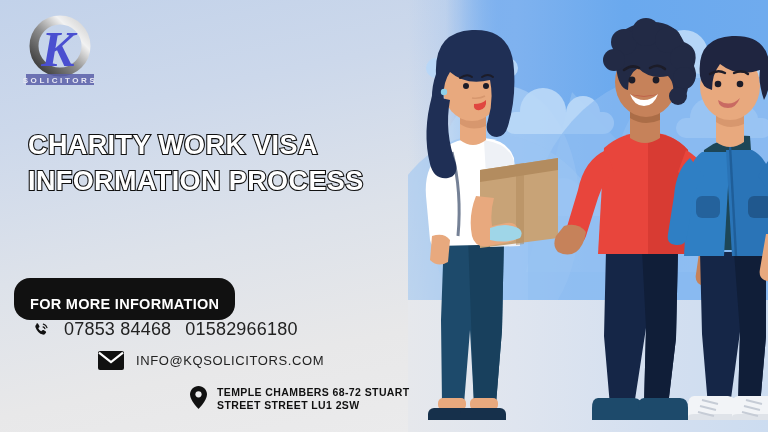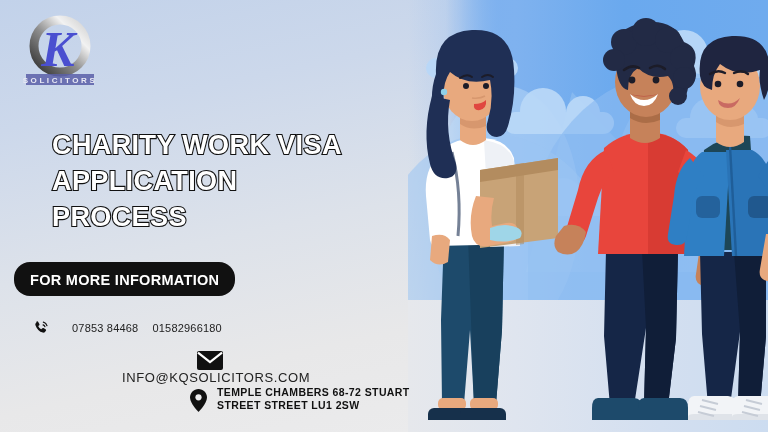--- a/index.html
+++ b/index.html
@@ -65,43 +65,43 @@
   .c4{left:268px;top:118px;width:96px;height:20px;}
   .c4:before{width:40px;height:40px;left:14px;top:-20px;}
   .c4:after{width:28px;height:28px;left:54px;top:-12px;}
   .c5{left:126px;top:196px;width:90px;height:20px;opacity:.8;}
   .c5:before{width:38px;height:38px;left:10px;top:-18px;}
   .c5:after{width:28px;height:28px;left:46px;top:-12px;}
 
   
   .logo{position:absolute;left:18px;top:10px;width:88px;height:82px;}
   .badge{
-    position:absolute;left:14px;top:262px;
+    position:absolute;left:14px;top:278px;
     background:#111;color:#fff;border-radius:16px;
-    padding:10px 16px 8px 16px;
+    padding:18px 16px 8px 16px;
     font-size:14.5px;font-weight:bold;letter-spacing:.3px;
   }
   .row{position:absolute;display:flex;align-items:center;color:#1a1a1a;}
   .row .ico{flex:0 0 auto;display:flex;align-items:center;justify-content:center;}
   .r-phone{left:32px;top:319px;}
-  .r-phone .txt{font-size:11px;letter-spacing:.2px;margin-left:22px;color:#222;}
+  .r-phone .txt{font-size:18px;letter-spacing:.2px;margin-left:14px;color:#222;}
   .r-phone .txt .sp{display:inline-block;width:14px;}
-  .r-mail{left:110px;top:351px;flex-direction:column;}
+  .r-mail{left:98px;top:351px;}
   .r-mail .txt{font-size:13px;letter-spacing:.6px;margin-left:12px;color:#222;}
-  .r-addr{left:190px;top:386px;align-items:flex-end;}
+  .r-addr{left:190px;top:386px;align-items:flex-start;}
   .r-addr .txt{font-size:10.5px;font-weight:bold;letter-spacing:.4px;line-height:1.22;margin-left:10px;color:#111;}
 
   .title{
     position:absolute;left:28px;top:128px;width:340px;
     font-size:27px;font-weight:bold;line-height:1.33;
     letter-spacing:.4px;color:#fff;
     -webkit-text-stroke:2.2px #111;
     paint-order:stroke fill;
   }
-  .title .ln{display:block;margin-left:24px;}
+  .title .ln{display:block;}
 </style>
 </head>
 <body>
 
 <div class="banner">
 
   <div class="illus">
     <div class="skybox"></div>
     <div class="skyfade"></div>
     <div class="wedge"></div>
@@ -253,21 +253,21 @@
       </defs>
       <circle cx="42" cy="36" r="26" fill="none" stroke="url(#ringg)" stroke-width="9"></circle>
       <text x="40" y="56" font-family="'Liberation Serif','DejaVu Serif',serif" font-size="50" font-style="italic" font-weight="bold" fill="#4a4fd0" text-anchor="middle">K</text>
       <rect x="8" y="64" width="68" height="11" fill="#5a5fa8" opacity=".85"></rect>
       <text x="42" y="72.5" font-family="'Liberation Sans',sans-serif" font-size="8" letter-spacing="2.6" font-weight="bold" fill="#e9e9f4" text-anchor="middle">SOLICITORS</text>
     </svg>
   </div>
 
   <div class="title">
     <span class="ln">CHARITY WORK VISA</span>
-    <span class="ln">APPLICATION PROCESS</span>
+    <span class="ln">INFORMATION PROCESS</span>
   </div>
 
   <div class="badge">FOR MORE INFORMATION</div>
 
   <div class="row r-phone">
     <span class="ico">
       <svg width="18" height="18" viewBox="0 0 24 24">
         <path d="M6.2 3.4c.7-.5 1.7-.3 2.1.5l1.5 2.6c.4.7.2 1.6-.5 2l-1 .7c.7 2 2.3 3.6 4.3 4.4l.7-1c.5-.7 1.4-.9 2.1-.5l2.6 1.5c.8.4 1 1.4.5 2.1l-1 1.4c-.7 1-2 1.4-3.1 1C9.9 16.9 6.2 13 4.6 8.2c-.4-1.2 0-2.4 1-3.2z" fill="#111"></path>
         <path d="M15.2 4.2c2.3.6 4.1 2.4 4.7 4.7" stroke="#111" stroke-width="1.7" fill="none" stroke-linecap="round"></path>
         <path d="M14.8 7.8c1.1.4 2 1.3 2.4 2.4" stroke="#111" stroke-width="1.7" fill="none" stroke-linecap="round"></path>

